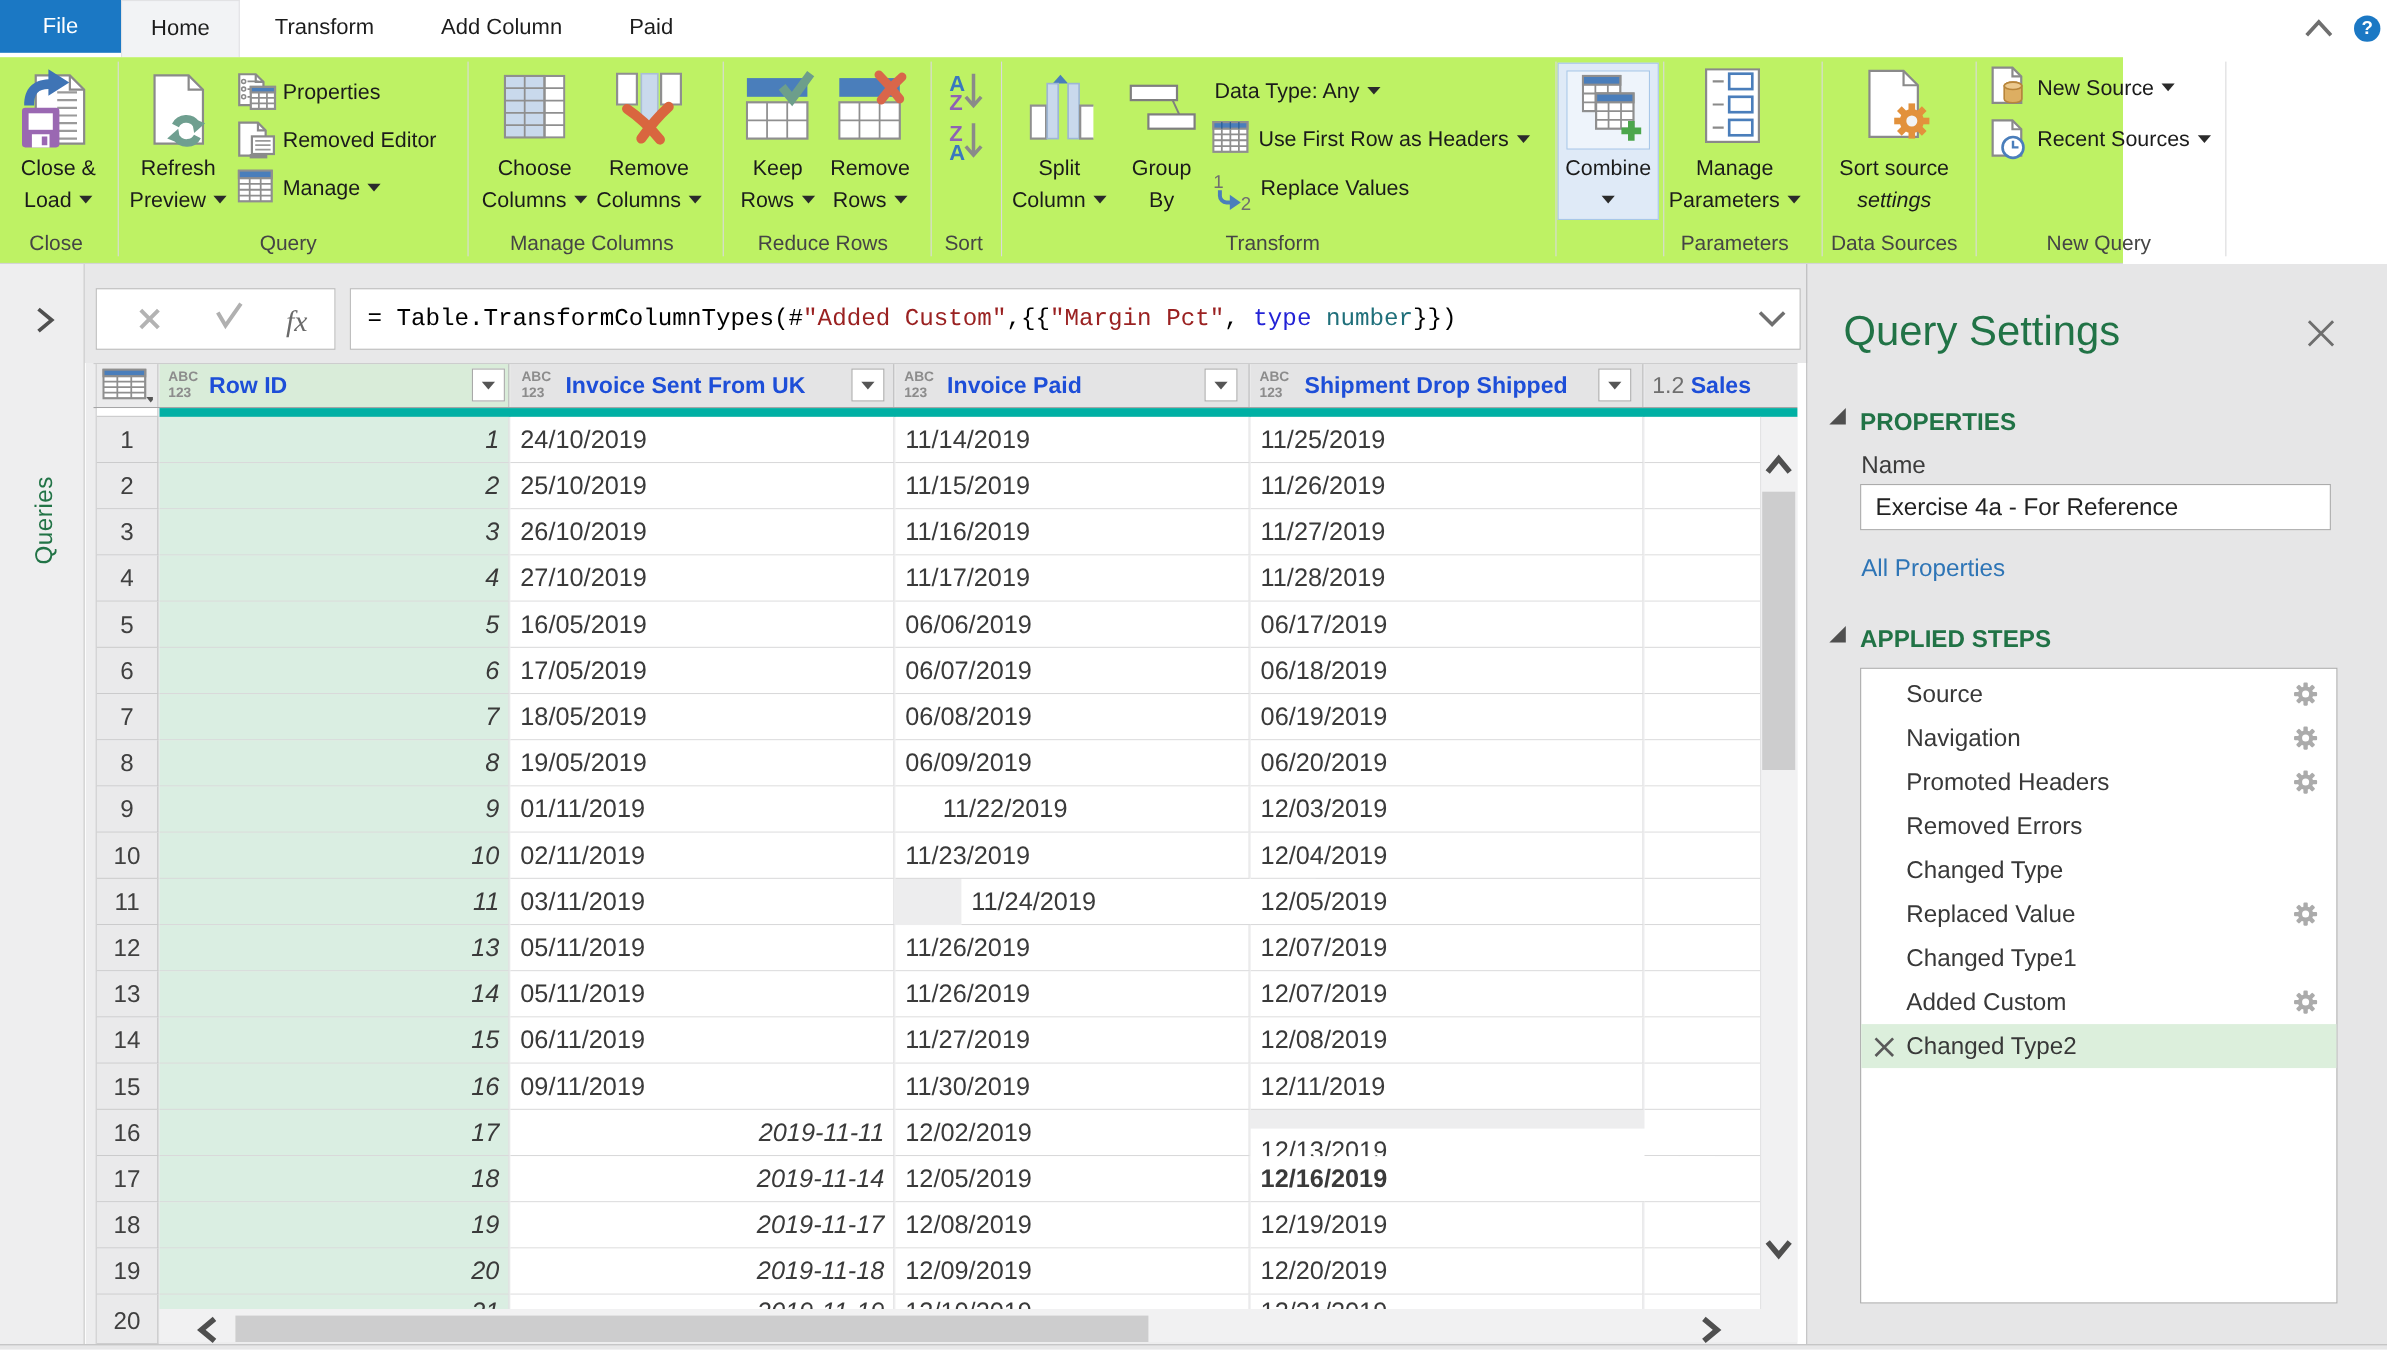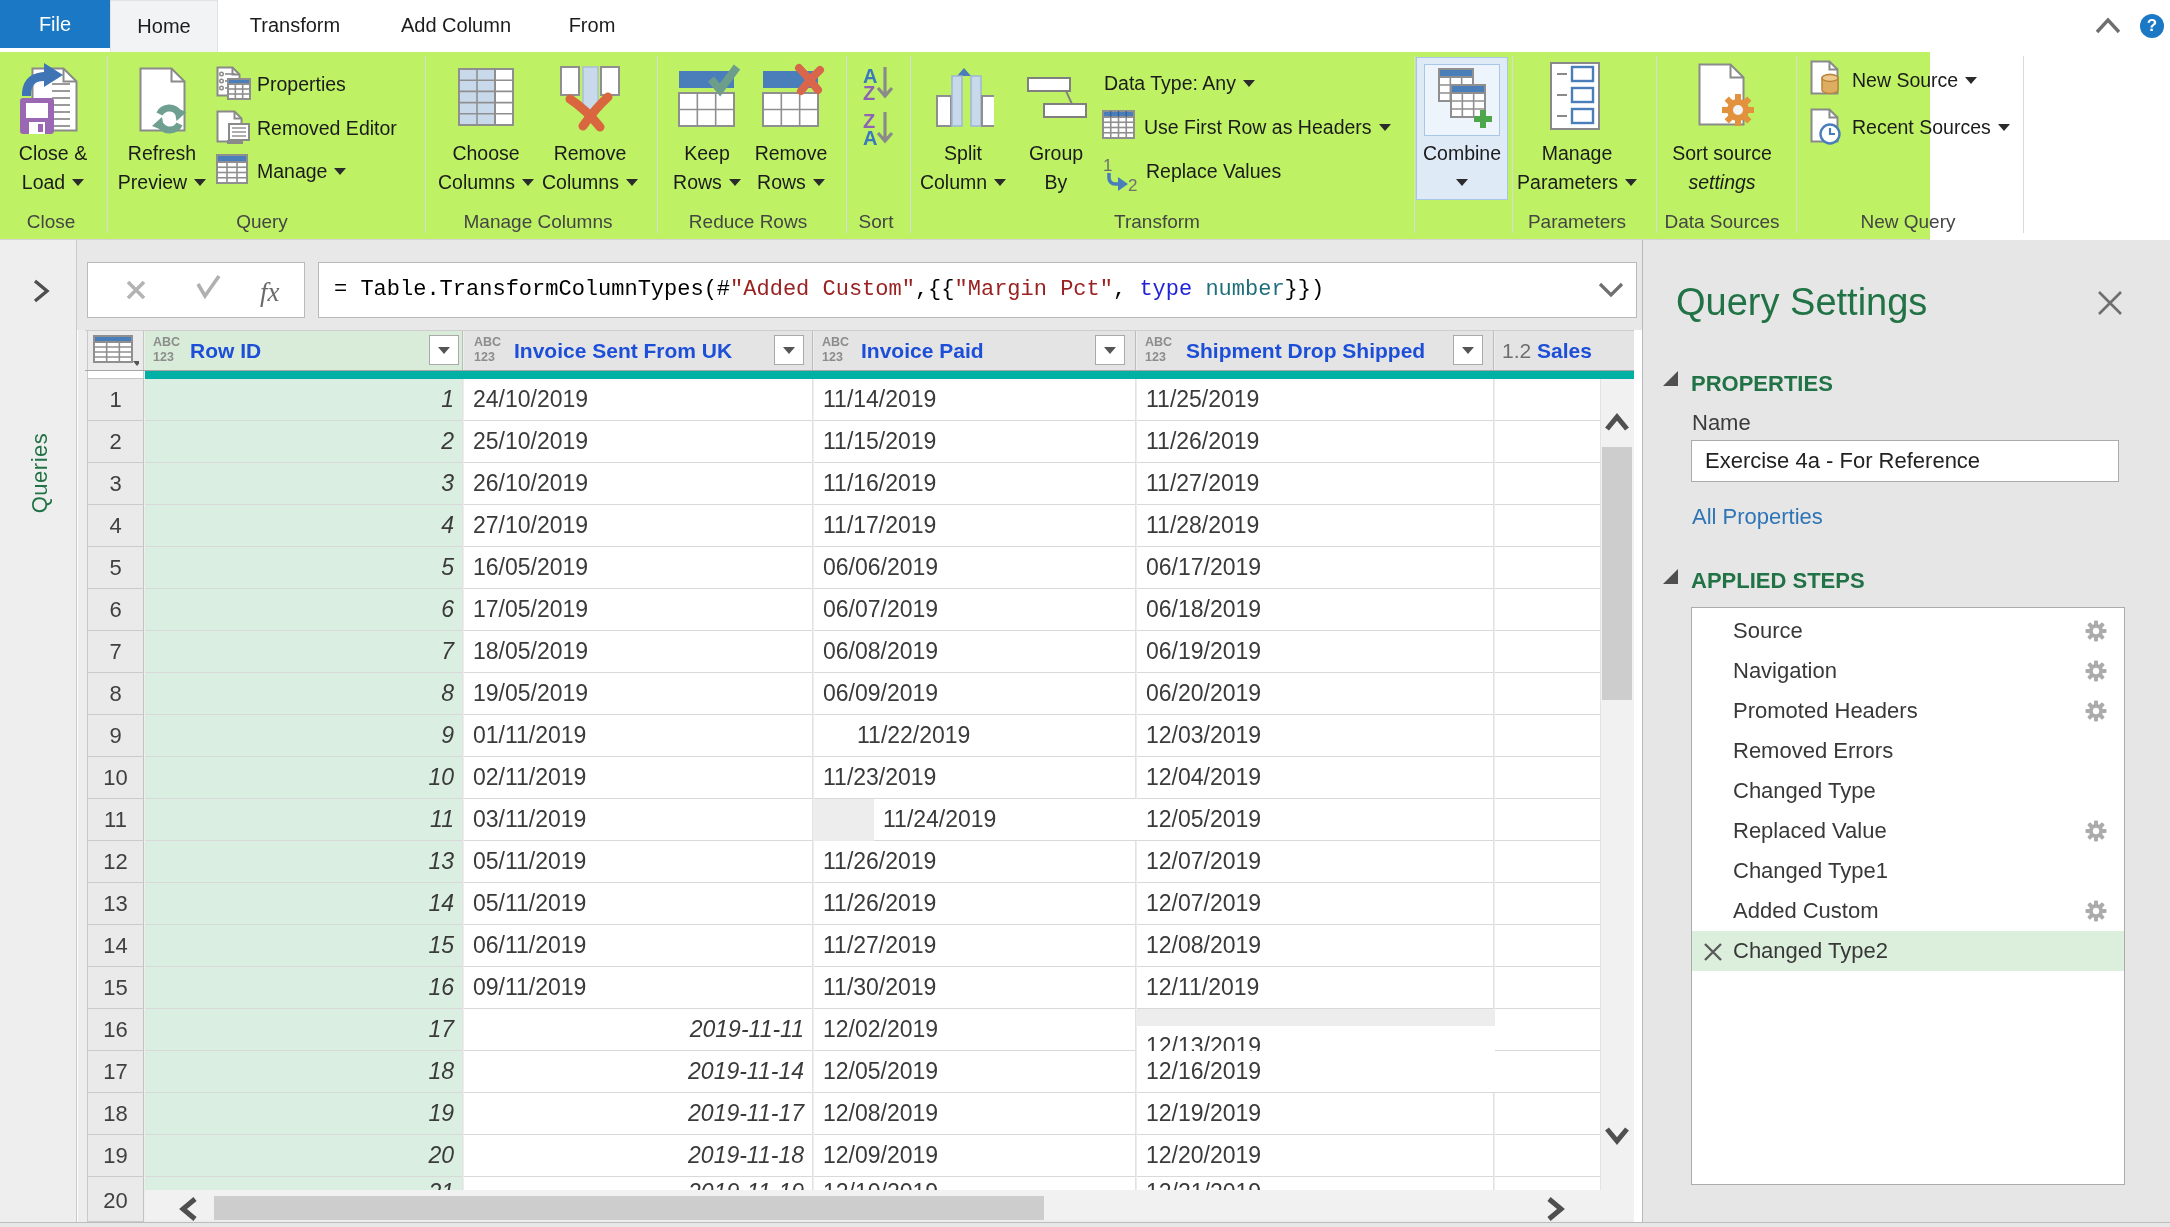--- a/index.html
+++ b/index.html
@@ -56,21 +56,21 @@
 .step.on{background:#dcefdc;}
 .gear{position:absolute;left:2085px;width:22px;height:22px;}
 
 #bstrip{left:0;top:1222px;width:2170px;height:5px;background:#e7e7e8;border-top:1px solid #bdbdbd;}
 </style></head><body>
 <div id="tabstrip" class="abs"></div>
 <div id="filetab" class="abs">File</div>
 <div id="hometab" class="abs">Home</div>
 <div class="toptab abs" style="left:230px;width:130px;">Transform</div>
 <div class="toptab abs" style="left:385px;width:142px;">Add Column</div>
-<div class="toptab abs" style="left:555px;width:74px;">From</div>
+<div class="toptab abs" style="left:555px;width:74px;">Paid</div>
 <svg class="abs" style="left:2094px;top:15px" width="28" height="22" viewBox="0 0 28 22">
     <path d="M3,17 L14,5 L25,17" stroke="#6f6f6f" stroke-width="3.4" fill="none"></path>
   </svg>
 <div class="abs" style="left:2140px;top:14px;width:24px;height:24px;border-radius:50%;background:#1b78c4;color:#fff;font-size:17px;font-weight:bold;text-align:center;line-height:24px;">?</div>
 <div id="ribbon" class="abs">
 <div class="vsep" style="left:107px;"></div>
 <div class="vsep" style="left:425px;"></div>
 <div class="vsep" style="left:657px;"></div>
 <div class="vsep" style="left:846px;"></div>
 <div class="vsep" style="left:910px;"></div>
@@ -449,21 +449,21 @@
 <div class="rn abs" style="left:88px;top:1009px;height:42px;line-height:41px;">16</div>
 <div class="cell sel abs" style="left:145px;top:1009px;width:318px;height:42px;">17</div>
 <div class="cell rit abs" style="left:464px;top:1009px;width:349px;height:42px;">2019-11-11</div>
 <div class="cell abs" style="left:814px;top:1009px;width:322px;height:42px;">12/02/2019</div>
 <div class="cell abs" style="left:1137px;top:1026px;width:423px;height:42px;">12/13/2019</div>
 <div class="cell abs" style="left:1495px;top:1009px;width:105px;height:42px;border-right:none;"></div>
 <div class="rn abs" style="left:88px;top:1051px;height:42px;line-height:41px;">17</div>
 <div class="cell sel abs" style="left:145px;top:1051px;width:318px;height:42px;">18</div>
 <div class="cell rit abs" style="left:464px;top:1051px;width:349px;height:42px;">2019-11-14</div>
 <div class="cell abs" style="left:814px;top:1051px;width:322px;height:42px;">12/05/2019</div>
-<div class="cell abs" style="left:1137px;top:1051px;width:390px;height:42px;">12/16/2019</div>
+<div class="cell abs" style="left:1137px;top:1051px;width:390px;height:42px;font-weight:bold;">12/16/2019</div>
 <div class="cell abs" style="left:1495px;top:1051px;width:105px;height:42px;border-right:none;"></div>
 <div class="rn abs" style="left:88px;top:1093px;height:42px;line-height:41px;">18</div>
 <div class="cell sel abs" style="left:145px;top:1093px;width:318px;height:42px;">19</div>
 <div class="cell rit abs" style="left:464px;top:1093px;width:349px;height:42px;">2019-11-17</div>
 <div class="cell abs" style="left:814px;top:1093px;width:322px;height:42px;">12/08/2019</div>
 <div class="cell abs" style="left:1137px;top:1093px;width:357px;height:42px;">12/19/2019</div>
 <div class="cell abs" style="left:1495px;top:1093px;width:105px;height:42px;border-right:none;"></div>
 <div class="rn abs" style="left:88px;top:1135px;height:42px;line-height:41px;">19</div>
 <div class="cell sel abs" style="left:145px;top:1135px;width:318px;height:42px;">20</div>
 <div class="cell rit abs" style="left:464px;top:1135px;width:349px;height:42px;">2019-11-18</div>

